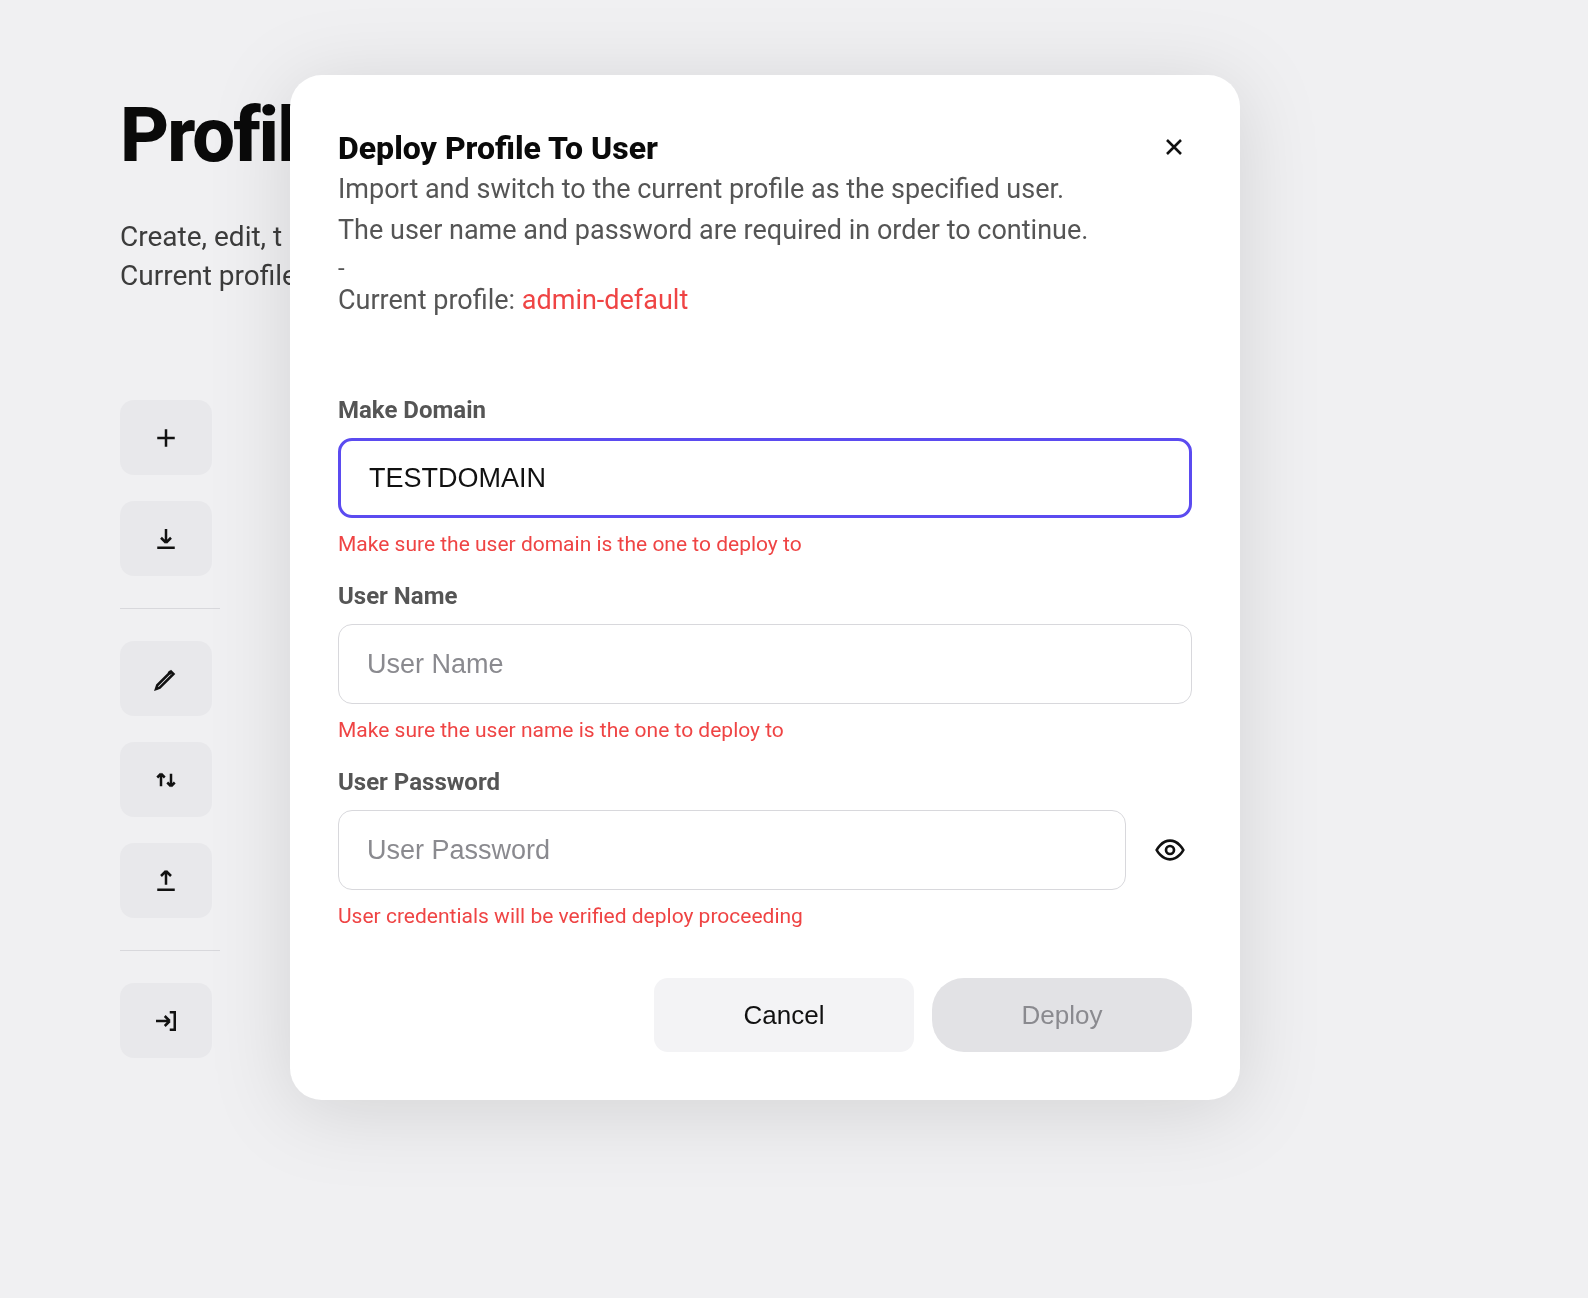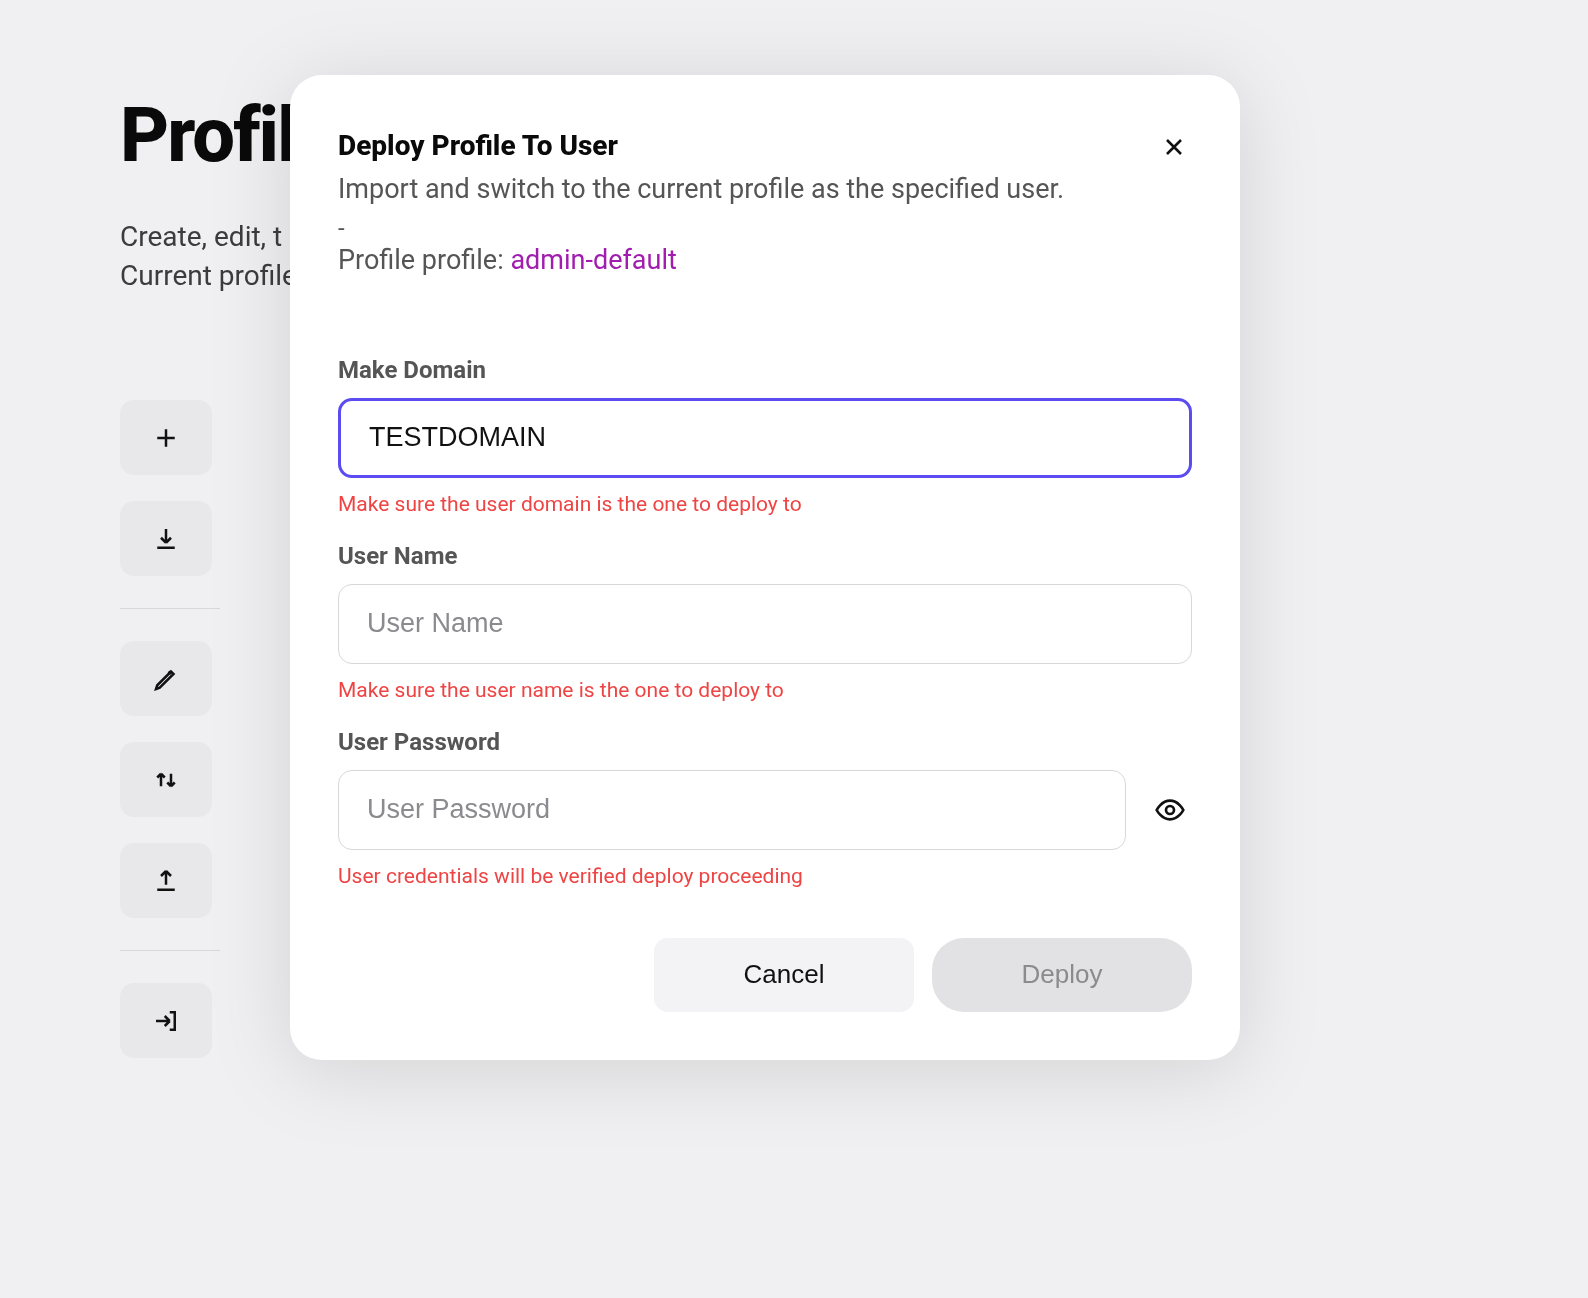--- a/index.html
+++ b/index.html
@@ -68,42 +68,42 @@
       border-radius: 32px;
       padding: 54px 48px 48px 48px;
       width: 100%;
     }
     .modal-header {
       display: flex;
       justify-content: space-between;
       align-items: flex-start;
     }
     .modal-title {
-      font-size: 28px;
+      font-size: 32px;
       font-weight: 800;
       color: #0a0a0a;
     }
     .close-btn {
       cursor: pointer;
       padding: 4px;
     }
     .close-btn svg { width: 28px; height: 28px; stroke: #111; stroke-width: 2.2; fill: none; }
     .modal-desc {
       font-size: 27px;
       color: #555;
       line-height: 1.5;
     }
     .dash { color:#555; font-size:24px; margin-top:4px; }
     .profile-line {
       font-size: 27px;
       color: #555;
       margin-top: 2px;
     }
     .profile-link {
-      color: #a21caf;
+      color: #ef4444;
     }
     .form { margin-top: 80px; }
     .field { margin-bottom: 26px; }
     .field-label {
       font-size: 24px;
       font-weight: 700;
       color: #555;
       margin-bottom: 14px;
     }
     .input {
@@ -219,24 +219,25 @@
       <div class="modal-title">Deploy Profile To User</div>
       <div class="close-btn">
         <svg viewBox="0 0 24 24">
             <path d="M6 6l12 12M18 6L6 18"></path>
           </svg>
       </div>
     </div>
 
     <div class="modal-desc">
       <div>Import and switch to the current profile as the specified user.</div>
+      <div>The user name and password are required in order to continue.</div>
     </div>
     <div class="dash">-</div>
     <div class="profile-line">
-      <span>Profile profile: </span><span class="profile-link">admin-default</span>
+      <span>Current profile: </span><span class="profile-link">admin-default</span>
     </div>
 
     <div class="form">
 
       <div class="field">
         <div class="field-label">Make Domain</div>
         <input class="input input-focused" value="TESTDOMAIN" style="">
         <div class="hint">Make sure the user domain is the one to deploy to</div>
       </div>
 

